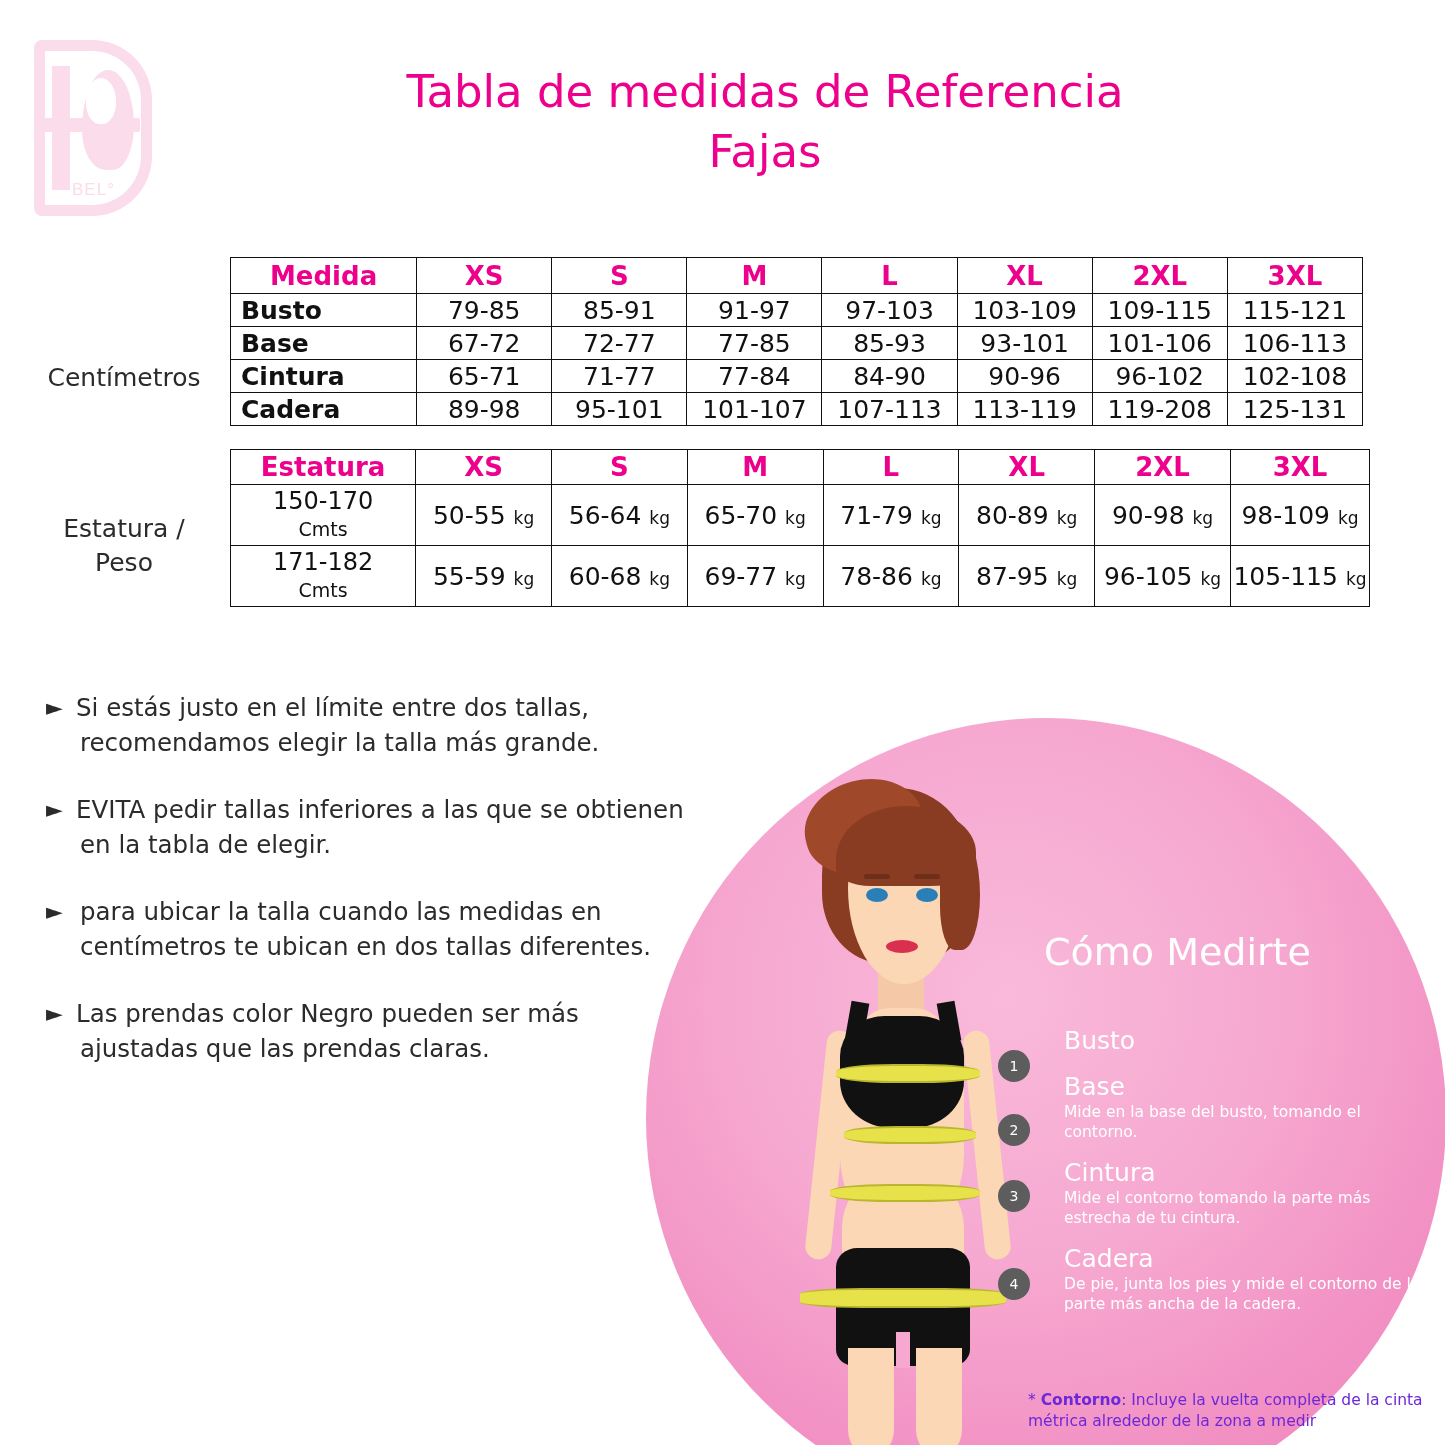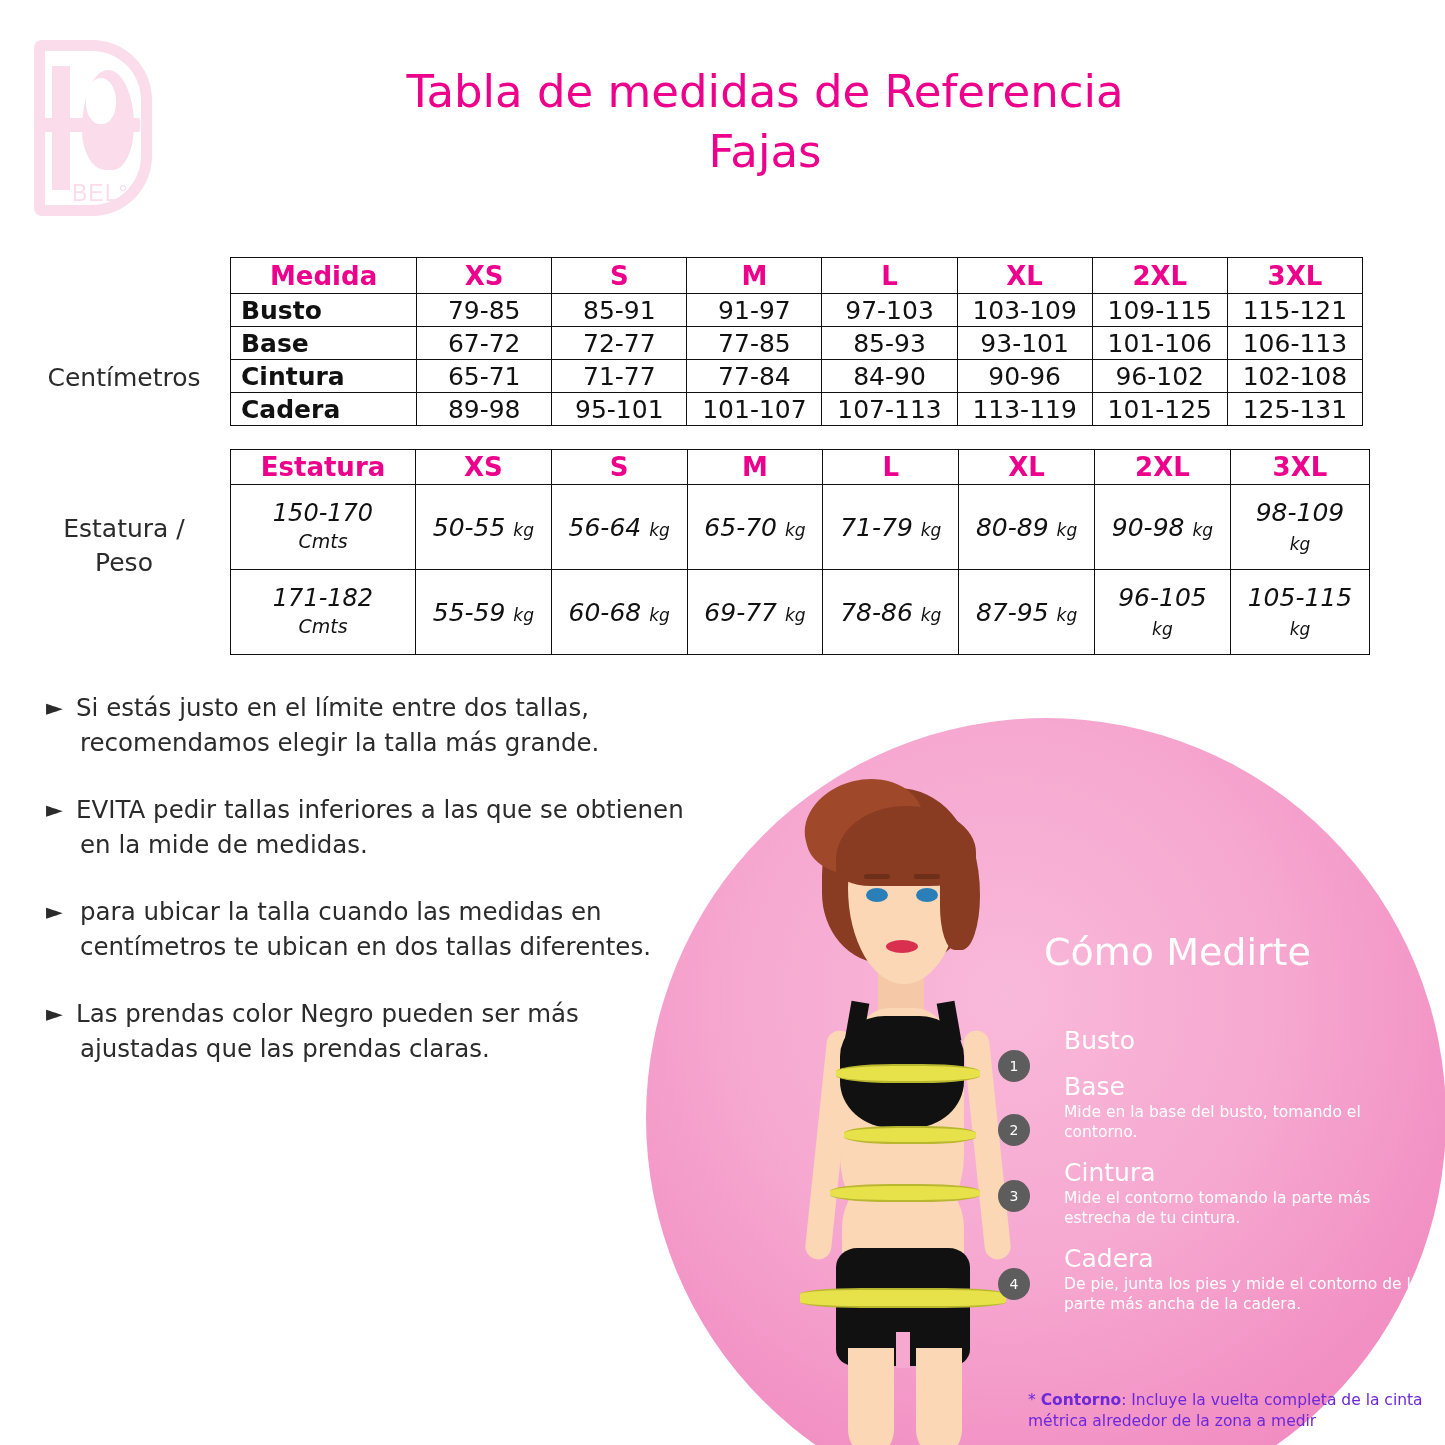--- a/index.html
+++ b/index.html
@@ -64,21 +64,21 @@
     top: 38px;
     width: 30px;
     height: 46px;
     background: #ffffff;
     border-radius: 50% 50% 46% 46%;
   }
   #logo .logo-text {
     position: absolute;
     left: 38px;
     top: 140px;
-    font-size: 23px;
+    font-size: 17px;
     letter-spacing: 1px;
     color: #fbdcea;
     font-family: "Liberation Sans", sans-serif;
   }
 
   
   #title {
     position: absolute;
     left: 300px;
     top: 62px;
@@ -148,22 +148,21 @@
   #table-ep th {
     height: 34px;
     font-size: 26px;
     font-weight: bold;
     color: #ec008c;
     padding: 0;
   }
   #table-ep td {
     height: 60px;
     font-size: 25px;
-    padding: 12px;
-    font-style: italic;
+    padding: 0;
   }
   #table-ep td.rowhead {
     font-size: 24px;
     line-height: 28px;
   }
   #table-ep td.rowhead small {
     display: block;
     font-size: 19px;
   }
   #table-ep .unit { font-size: 17px; }
@@ -429,21 +428,21 @@
       <td>96-102</td>
       <td>102-108</td>
     </tr>
     <tr>
       <td class="rowhead">Cadera</td>
       <td>89-98</td>
       <td>95-101</td>
       <td>101-107</td>
       <td>107-113</td>
       <td>113-119</td>
-      <td>101-125</td>
+      <td>119-208</td>
       <td>125-131</td>
     </tr>
   </tbody>
 </table>
 
 <table id="table-ep">
   <thead>
     <tr>
       <th style="width:185px">Estatura</th>
       <th style="width:136px">XS</th>
@@ -487,21 +486,21 @@
 
 <div id="bullets">
   <div class="bullet">
     <span class="arrow">►</span>
     <span>Si estás justo en el límite entre dos tallas,</span>
     <span class="l2">recomendamos elegir la talla más grande.</span>
   </div>
   <div class="bullet">
     <span class="arrow">►</span>
     <span>EVITA  pedir tallas inferiores a las que se obtienen</span>
-    <span class="l2">en la mide de medidas.</span>
+    <span class="l2">en la tabla de elegir.</span>
   </div>
   <div class="bullet">
     <span class="arrow">►</span>
     <span class="l2">para ubicar la talla cuando las medidas en</span>
     <span class="l2">centímetros te ubican en dos tallas diferentes.</span>
   </div>
   <div class="bullet">
     <span class="arrow">►</span>
     <span>Las prendas color Negro pueden ser más</span>
     <span class="l2">ajustadas que las prendas claras.</span>

